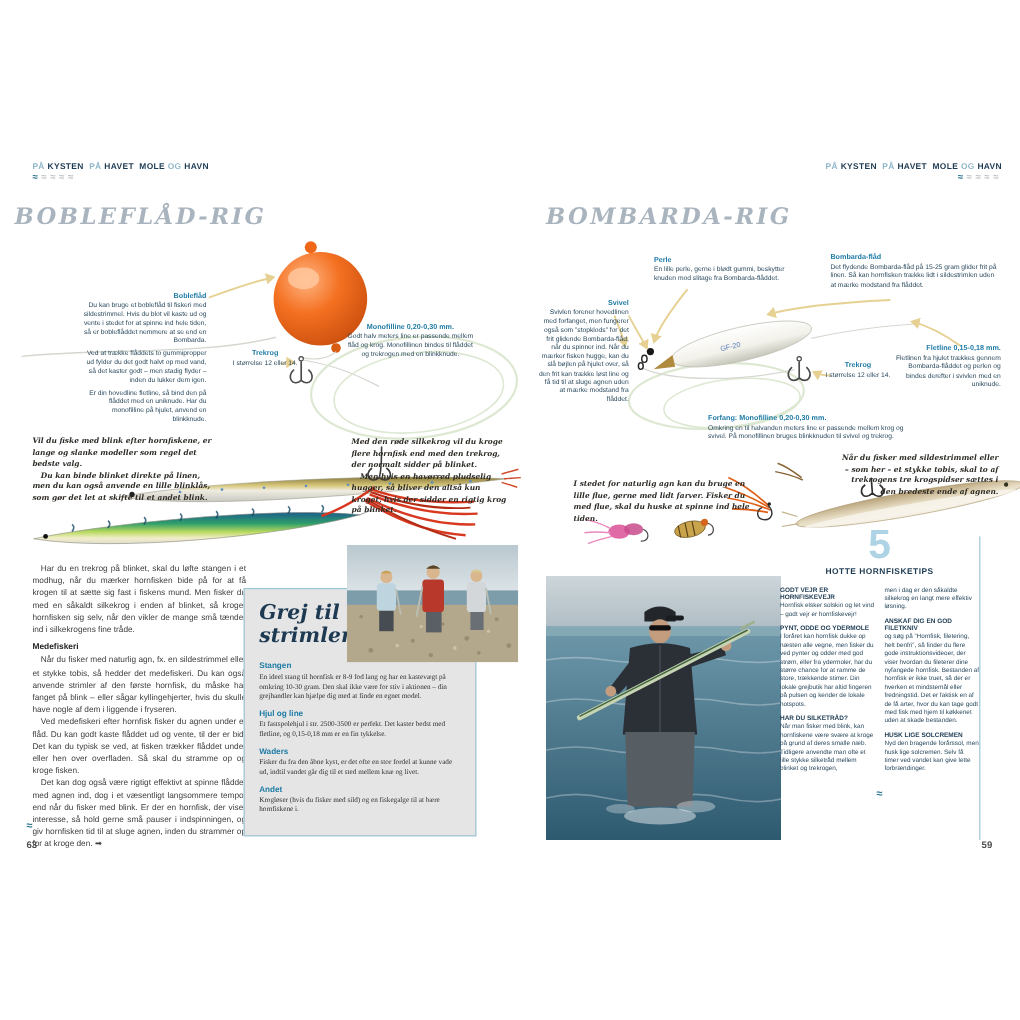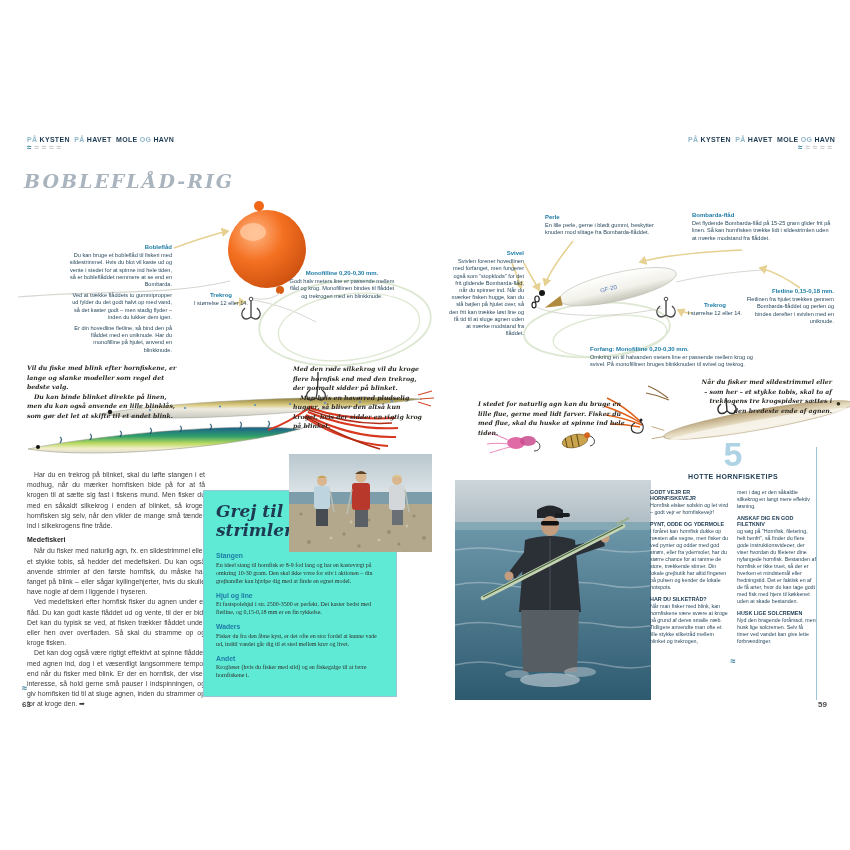--- a/index.html
+++ b/index.html
@@ -16,21 +16,21 @@
   .pgtitle{font-family:"DejaVu Serif","Liberation Serif",serif;font-style:italic;font-weight:bold;font-size:19px;letter-spacing:2px;color:#a9b4be;white-space:nowrap}
   .lbl{font-size:6px;font-weight:bold;color:#1e7ba6;margin-bottom:1px}
   .ann{font-size:5.6px;line-height:7.2px;color:#2b4a5e}
   .ann p{margin:0 0 4px}
   .tr{text-align:right}.tc{text-align:center}
   .cap{font-family:"DejaVu Serif","Liberation Serif",serif;font-style:italic;font-weight:bold;font-size:6.2px;line-height:9.5px;color:#2e2b26}
   .cap .ind{text-indent:7px}
   .body{font-size:6.9px;line-height:10.2px;text-align:justify;color:#3c3c3c}
   .body p{text-indent:7px;margin:0}
   .bodyh{font-size:7px;font-weight:bold;color:#1f1f1f;margin:4px 0 1px}
-  .gearbox{border:1px solid #9cc5d8;background:#5eead4;padding:11px 12px}
+  .gearbox{border:1px solid #9cc5d8;background:#e5e5e5;padding:11px 12px}
   .boxtitle{font-family:"DejaVu Serif","Liberation Serif",serif;font-style:italic;font-weight:bold;font-size:17px;line-height:19px;color:#1d3a52;width:110px}
   .sec{margin-top:7px}
   .sech{font-size:6.8px;font-weight:bold;color:#1e7ba6;margin-bottom:1.5px}
   .sect{font-family:"Liberation Serif","DejaVu Serif",serif;font-size:6px;line-height:8px;color:#30302e}
   .tips{width:166px}
   .tipnum{font-size:34px;font-weight:bold;color:#aed3e4;text-align:center;line-height:34px}
   .tiptitle{font-size:7px;font-weight:bold;color:#1c3a52;letter-spacing:.4px;text-align:center;margin-top:2px}
   .tipcols{display:flex;gap:8px;margin-top:9px}
   .tipcol{width:79px}
   .tip{margin-bottom:5px}
@@ -230,21 +230,21 @@
       <span>HAVET</span>&nbsp;
       <span>MOLE</span>
       <span class="mut">OG</span>
       <span>HAVN</span>
     </div>
     <div class="waves">
       <span class="on">≈</span><span>≈</span><span>≈</span><span>≈</span><span>≈</span>
     </div>
   </div>
 
-  <div class="abs txt pgtitle" style="left:24px;top:170px">BOBLEFLÅD-RIG</div>
+  <div class="abs txt pgtitle" style="left:12px;top:170px">BOBLEFLÅD-RIG</div>
 
   <div class="abs txt ann tr" style="left:68px;top:244px;width:104px">
     <div class="lbl">Bobleflåd</div>
     <p>Du kan bruge et bobleflåd til fiskeri med sildestrimmel. Hvis du blot vil kaste ud og vente i stedet for at spinne ind hele tiden, så er bobleflåddet nemmere at se end en Bombarda.</p>
     <p>Ved at trække flåddets to gummipropper ud fylder du det godt halvt op med vand, så det kaster godt – men stadig flyder – inden du lukker dem igen.</p>
     <p>Er din hovedline fletline, så bind den på flåddet med en uniknude. Har du monofilline på hjulet, anvend en blinkknude.</p>
   </div>
 
   <div class="abs txt ann tc" style="left:193px;top:292px;width:56px">
     <div class="lbl">Trekrog</div>
@@ -360,20 +360,21 @@
       <span>HAVET</span>&nbsp;
       <span>MOLE</span>
       <span class="mut">OG</span>
       <span>HAVN</span>
     </div>
     <div class="waves">
       <span class="on">≈</span><span>≈</span><span>≈</span><span>≈</span><span>≈</span>
     </div>
   </div>
 
+  <div class="abs txt pgtitle" style="left:455px;top:170px">BOMBARDA-RIG</div>
 
   <div class="abs txt ann" style="left:545px;top:214px;width:118px">
     <div class="lbl">Perle</div>
     <div>En lille perle, gerne i blødt gummi, beskytter knuden mod slitage fra Bombarda-flåddet.</div>
   </div>
 
   <div class="abs txt ann tr" style="left:448px;top:250px;width:76px">
     <div class="lbl">Svivel</div>
     <div>Svivlen forener hovedlinen med forfanget, men fungerer også som ”stopklods” for det frit glidende Bombarda-flåd, når du spinner ind. Når du mærker fisken hugge, kan du slå bøjlen på hjulet over, så den frit kan trække løst line og få tid til at sluge agnen uden at mærke modstand fra flåddet.</div>
   </div>

